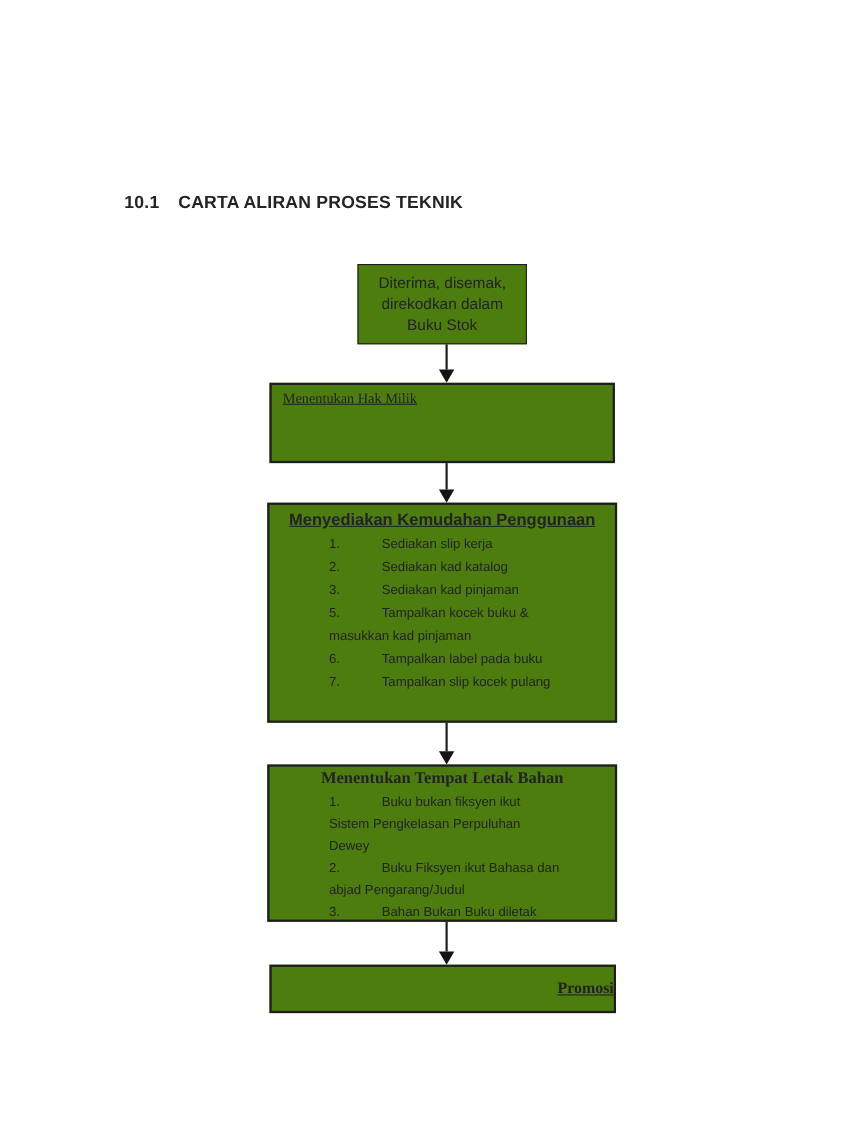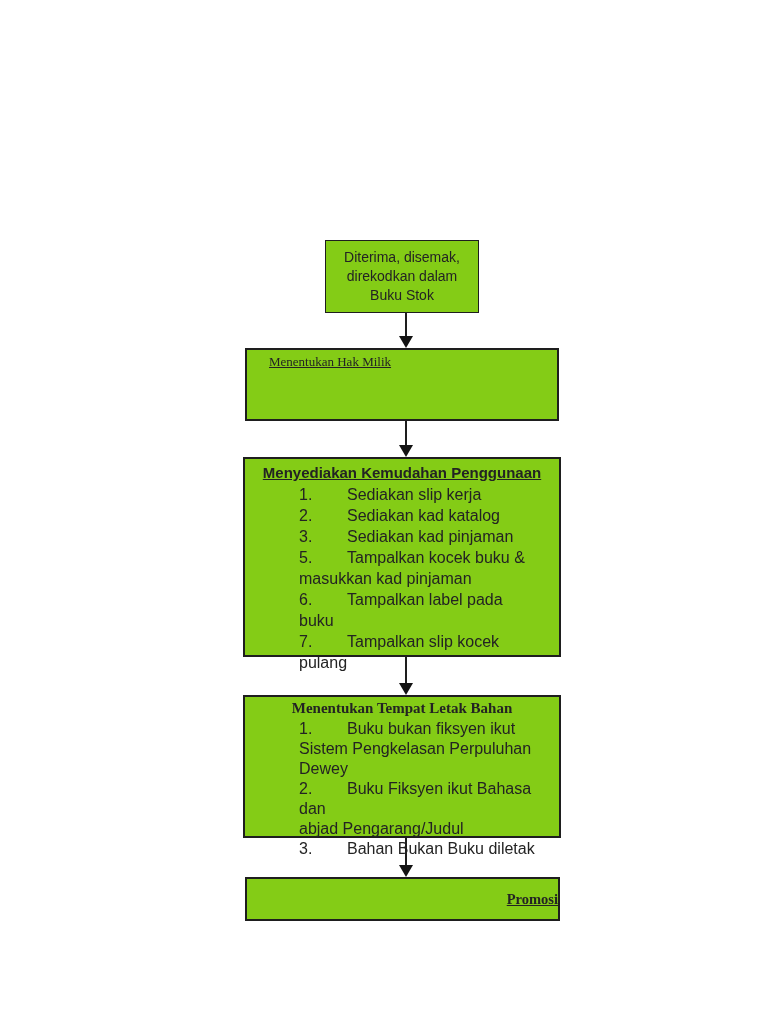--- a/index.html
+++ b/index.html
@@ -19,53 +19,53 @@
     font-size: 16px;
     font-weight: bold;
     letter-spacing: 0.2px;
     white-space: nowrap;
   }
   .doc-title .tnum { display: inline-block; width: 49px; }
 
   .fbox {
     position: absolute;
     box-sizing: border-box;
-    background: #84cc16;
+    background: #4d7c0f;
     border: 2px solid #1e1e1e;
   }
   #box1 {
     left: 325px; top: 240px; width: 154px; height: 73px;
     border-width: 1.5px;
     display: flex; align-items: center; justify-content: center;
     text-align: center;
     font-size: 14px; line-height: 19px;
   }
   #box1 .multiline { white-space: pre-line; }
 
-  #box2 { left: 245px; top: 348px; width: 314px; height: 73px; padding-left: 12px; }
+  #box2 { left: 245px; top: 348px; width: 314px; height: 73px; }
   #box2 .bhead {
     margin: 4px 0 0 10px;
     font-family: "Liberation Serif", serif;
     font-size: 13px;
     text-decoration: underline;
   }
   #box2 .items { margin-top: 2px; }
   .li2 { padding-left: 27px; font-size: 14.5px; line-height: 22px; }
   .li2 .num { display: inline-block; width: 23px; }
 
   #box3 { left: 243px; top: 457px; width: 318px; height: 200px; }
   #box3 .bhead {
     margin-top: 5px;
     text-align: center;
     font-size: 15px;
     font-weight: bold;
     text-decoration: underline;
   }
   #box3 .items { margin-top: 3px; }
-  .li3 { padding-left: 54px; padding-right: 24px; font-size: 16px; line-height: 21px; }
+  .li3 { padding-left: 54px; padding-right: 24px; font-size: 12px; line-height: 21px; }
   .li3 .num { display: inline-block; width: 48px; }
   .litext { white-space: pre-line; }
 
   #box4 { left: 243px; top: 695px; width: 318px; height: 143px; }
   #box4 .bhead {
     margin-top: 3px;
     text-align: center;
     font-family: "Liberation Serif", serif;
     font-size: 15px;
     font-weight: bold;
@@ -95,20 +95,23 @@
   #arrow1 { top: 313px; } #arrow1 .shaft { height: 23px; }
   #arrow2 { top: 421px; } #arrow2 .shaft { height: 24px; }
   #arrow3 { top: 657px; } #arrow3 .shaft { height: 26px; }
   #arrow4 { top: 838px; } #arrow4 .shaft { height: 27px; }
 </style>
 </head>
 <body>
 
 <div class="page">
 
+  <div class="doc-title">
+    <span class="tnum">10.1</span><span>CARTA ALIRAN PROSES TEKNIK</span>
+  </div>
 
   <div class="fbox" id="box1">
     <div class="multiline">Diterima, disemak,
 direkodkan dalam
 Buku Stok</div>
   </div>
 
   <div class="arrow" id="arrow1">
     <div class="shaft"></div>
     <div class="head"></div>

